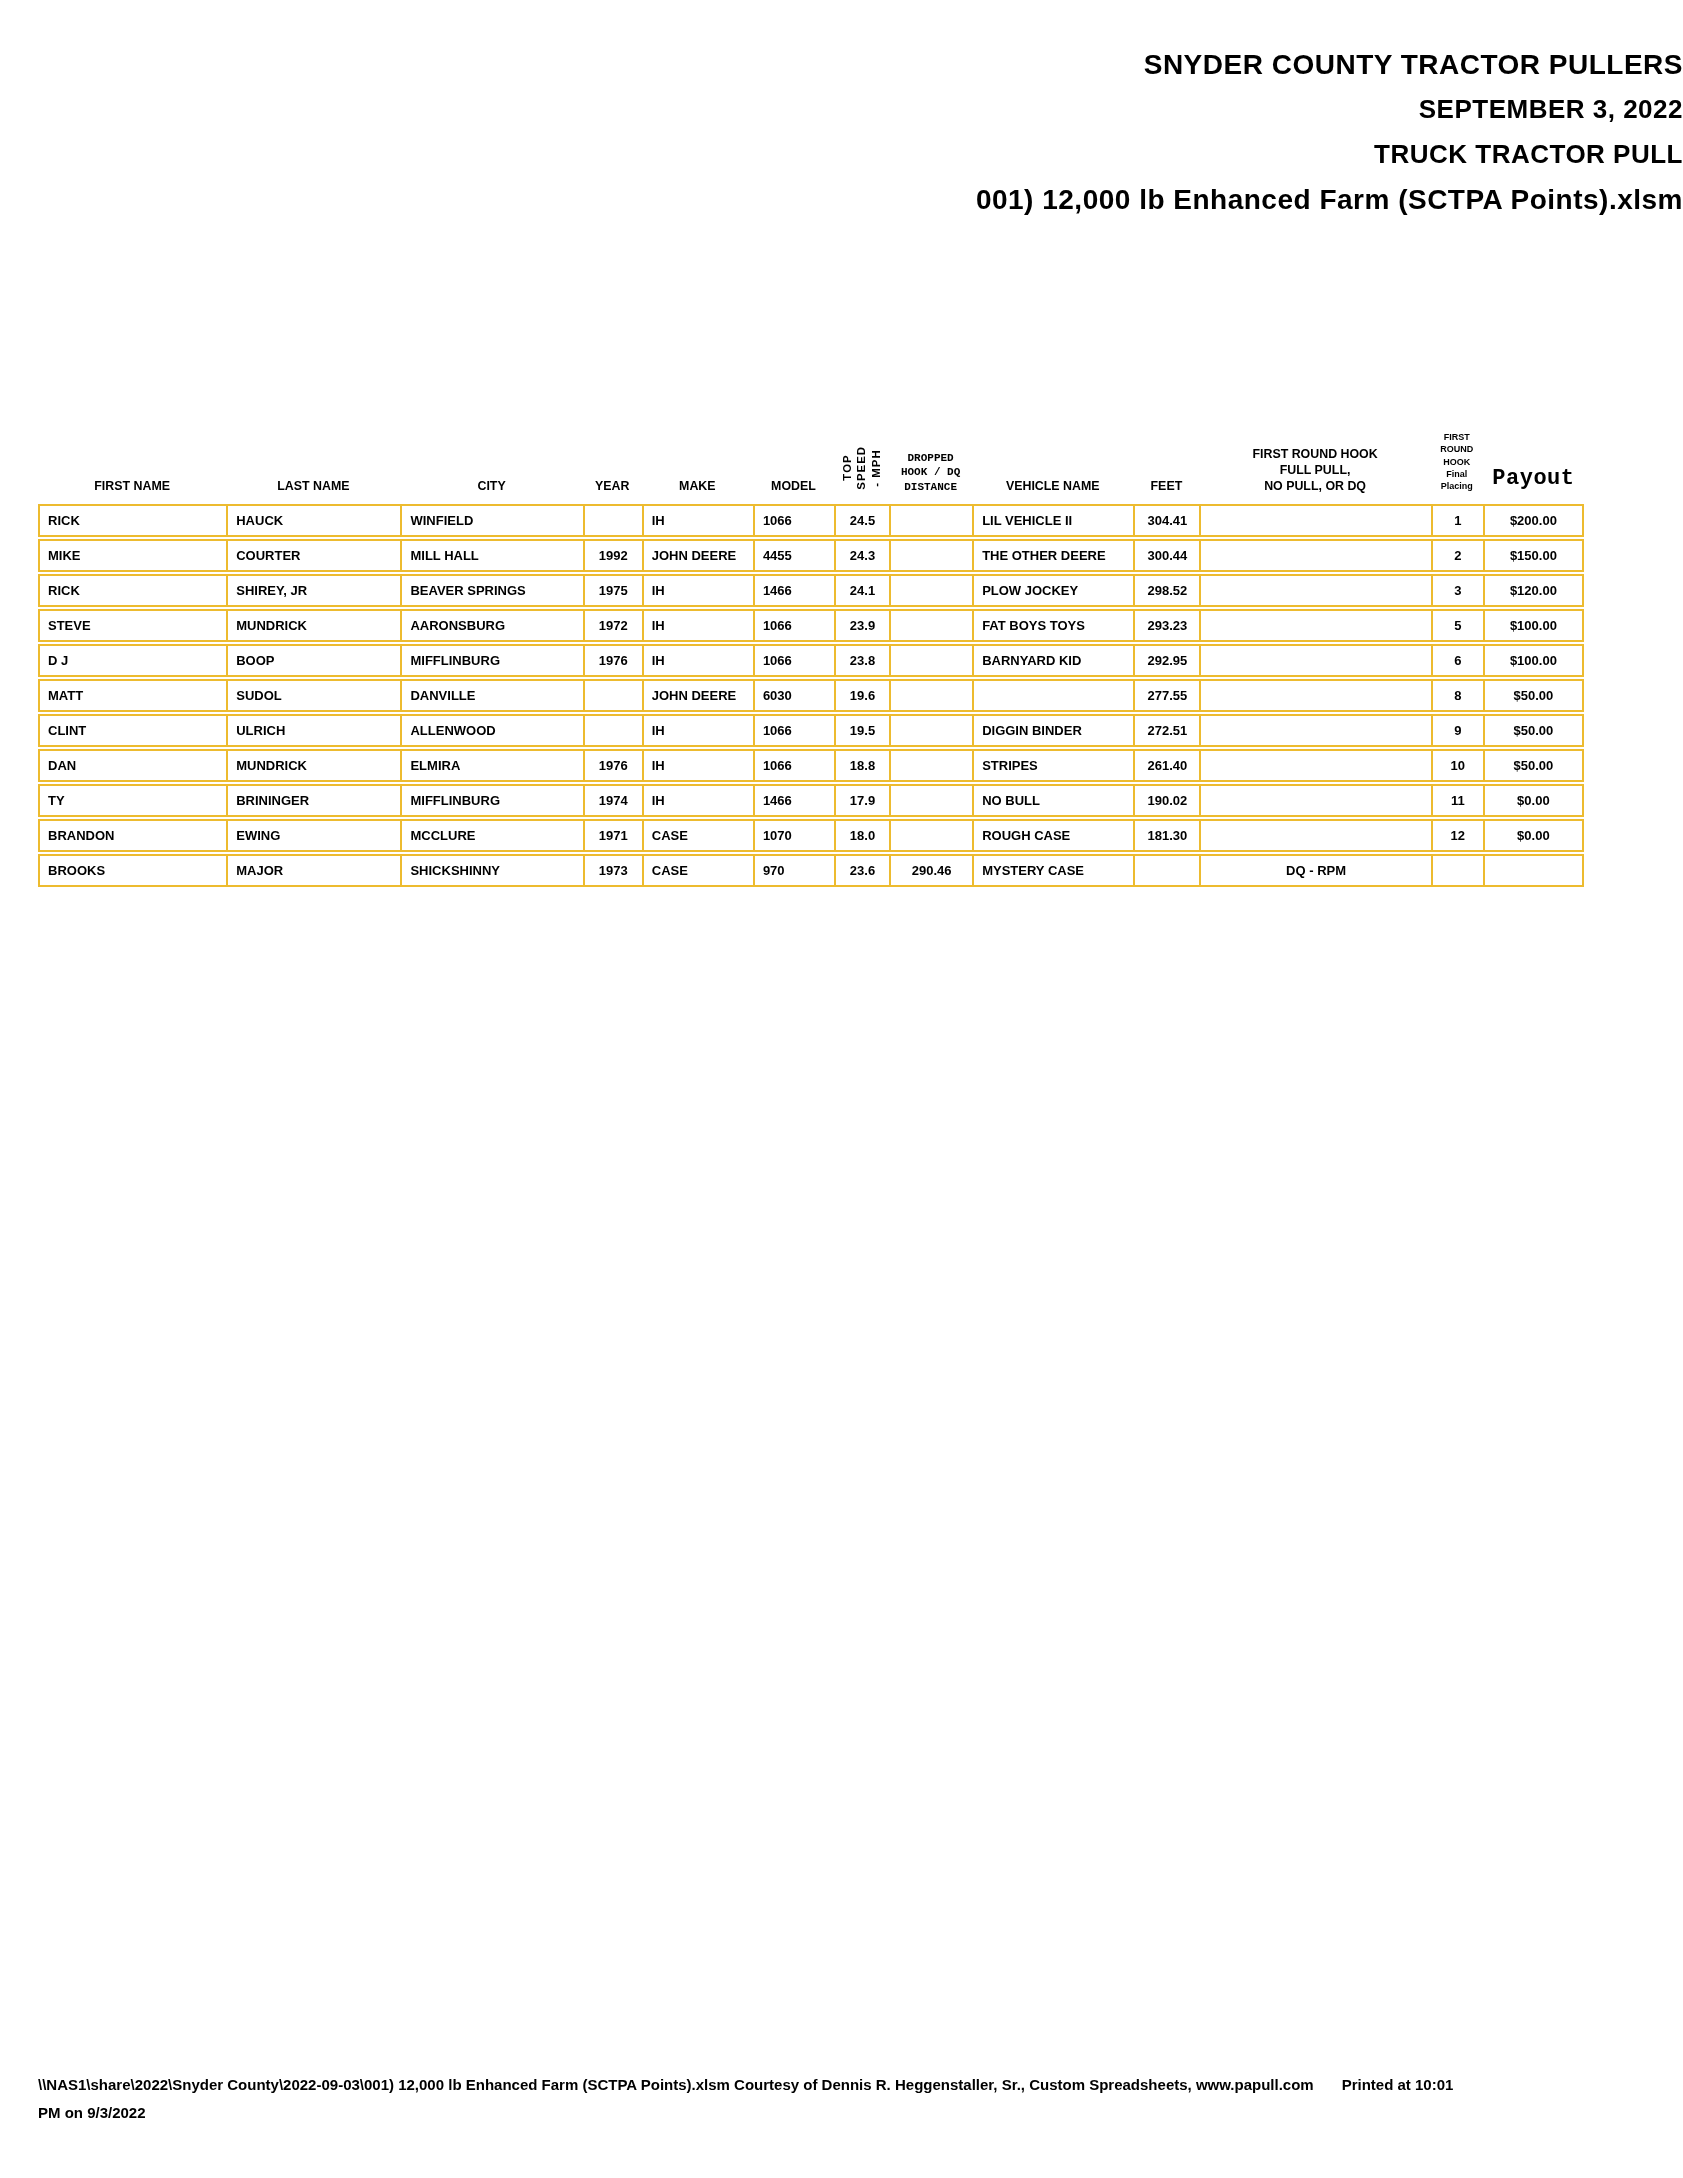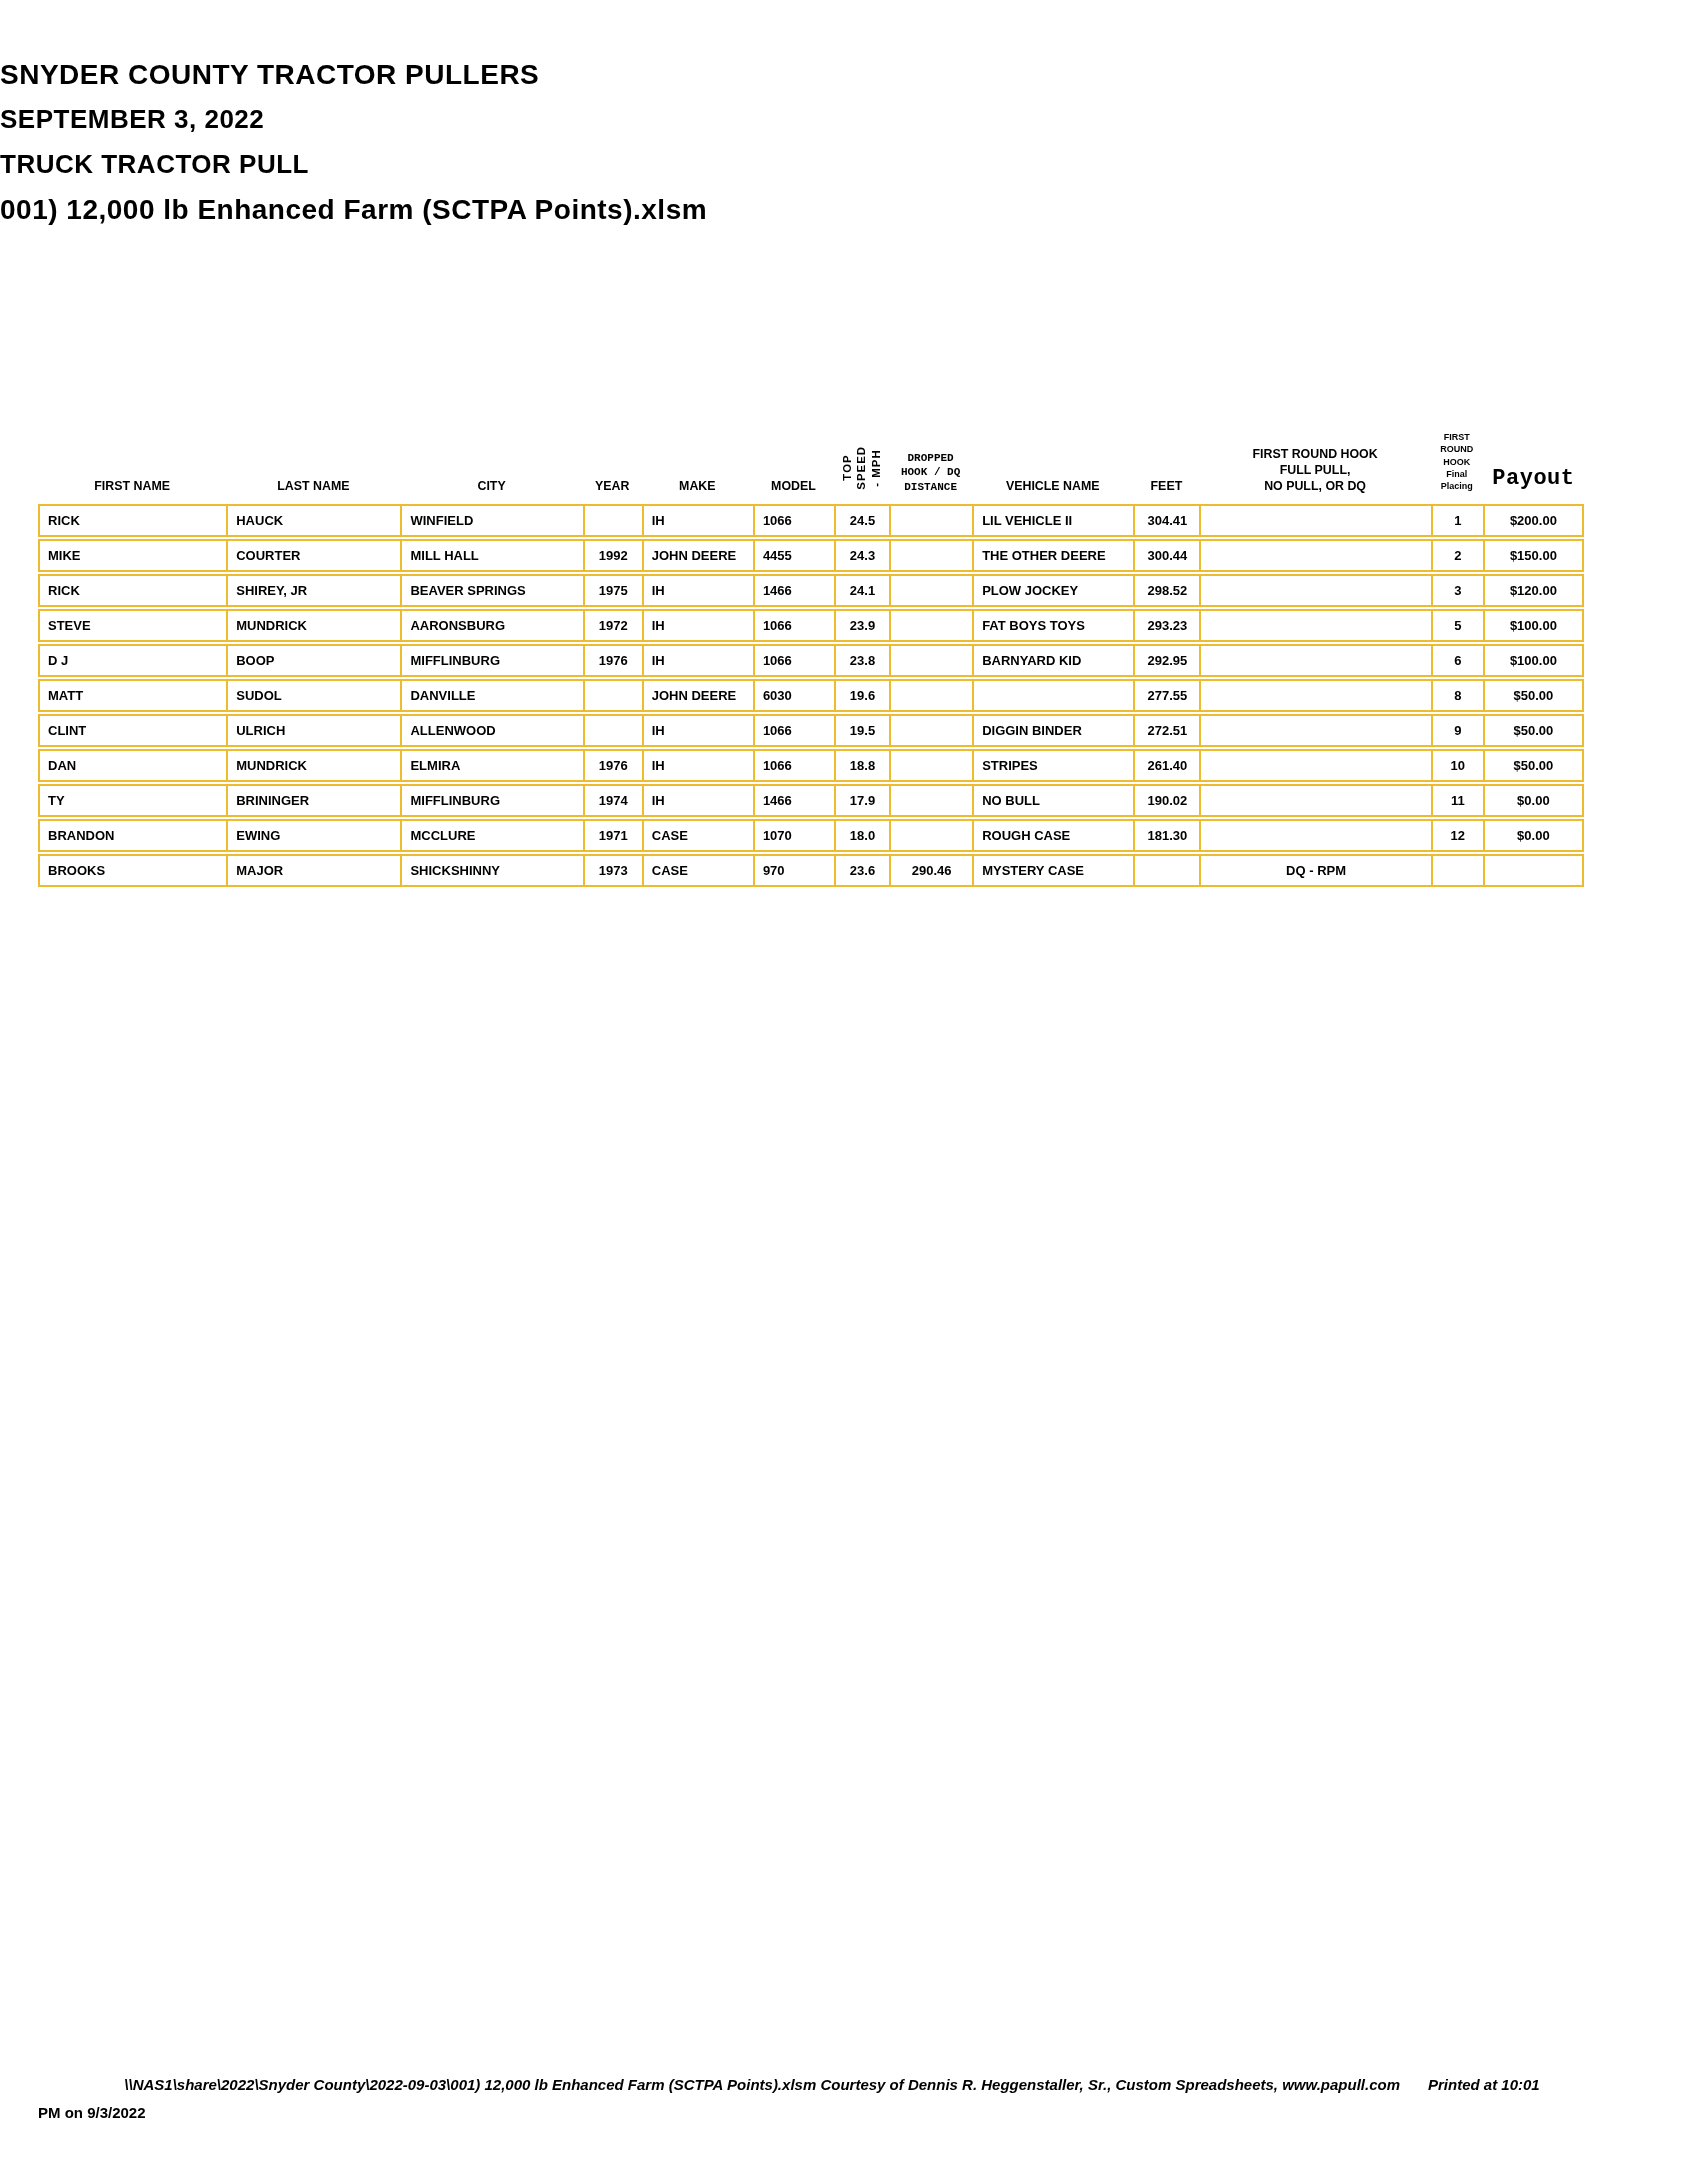--- a/index.html
+++ b/index.html
@@ -10,23 +10,23 @@
     width: 1683px;
     height: 2178px;
     font-family: "Liberation Sans", sans-serif;
     color: var(--ink);
     overflow: hidden;
   }
 
   
   .title-block {
     position: absolute;
-    top: 52px; left: 0;
+    top: 42px; left: 0;
     width: 100%;
-    text-align: left;
+    text-align: right;
     font-weight: bold;
   }
   .title-line { height: 45px; line-height: 45px; letter-spacing: 0.5px; }
   .t1 { font-size: 28px; }
   .t2 { font-size: 26px; }
   .t3 { font-size: 26px; }
   .t4 { font-size: 24px; }
   .t5 { font-size: 28px; }
 
   
@@ -82,21 +82,21 @@
 
   
   .footer {
     position: absolute;
     left: 38px; top: 2071px;
     width: 1588px;
     font-size: 15px;
     font-weight: bold;
     line-height: 28px;
   }
-  .footer-line1 { display: flex; justify-content: center; gap: 20px; font-style: italic; }
+  .footer-line1 { display: flex; justify-content: flex-start; gap: 20px; }
   .footer-left { white-space: nowrap; overflow: hidden; }
   .footer-right { white-space: nowrap; margin-left: 8px; }
 </style>
 </head>
 <body>
 
 <div class="title-block">
   <div class="title-line t1">SNYDER COUNTY TRACTOR PULLERS</div>
   <div class="title-line t2">SEPTEMBER 3, 2022</div>
   <div class="title-line t3">TRUCK TRACTOR PULL</div>

